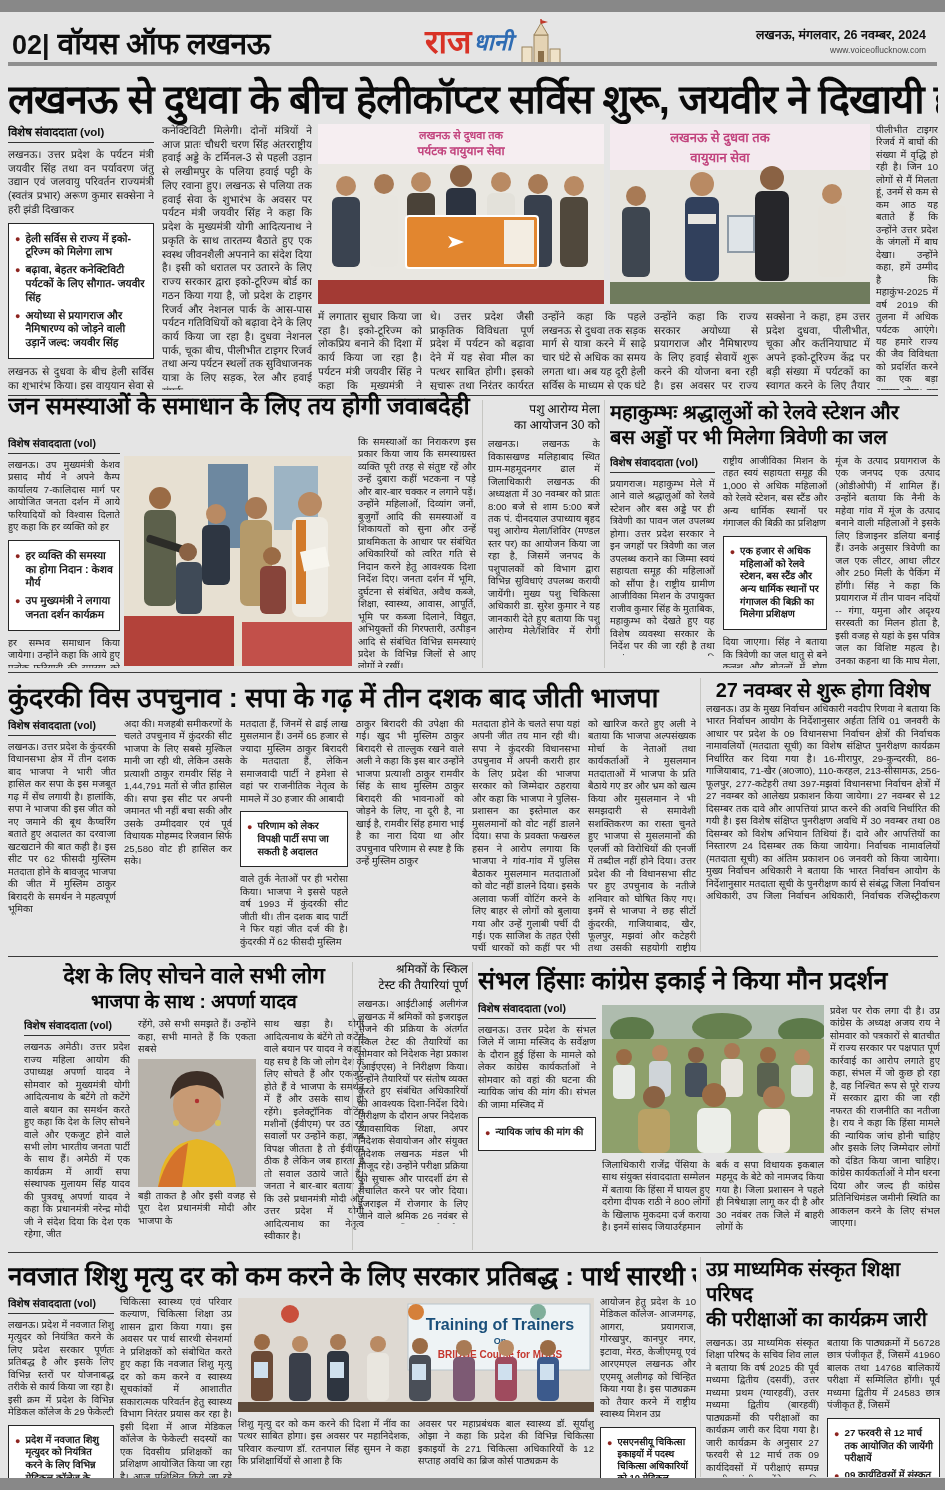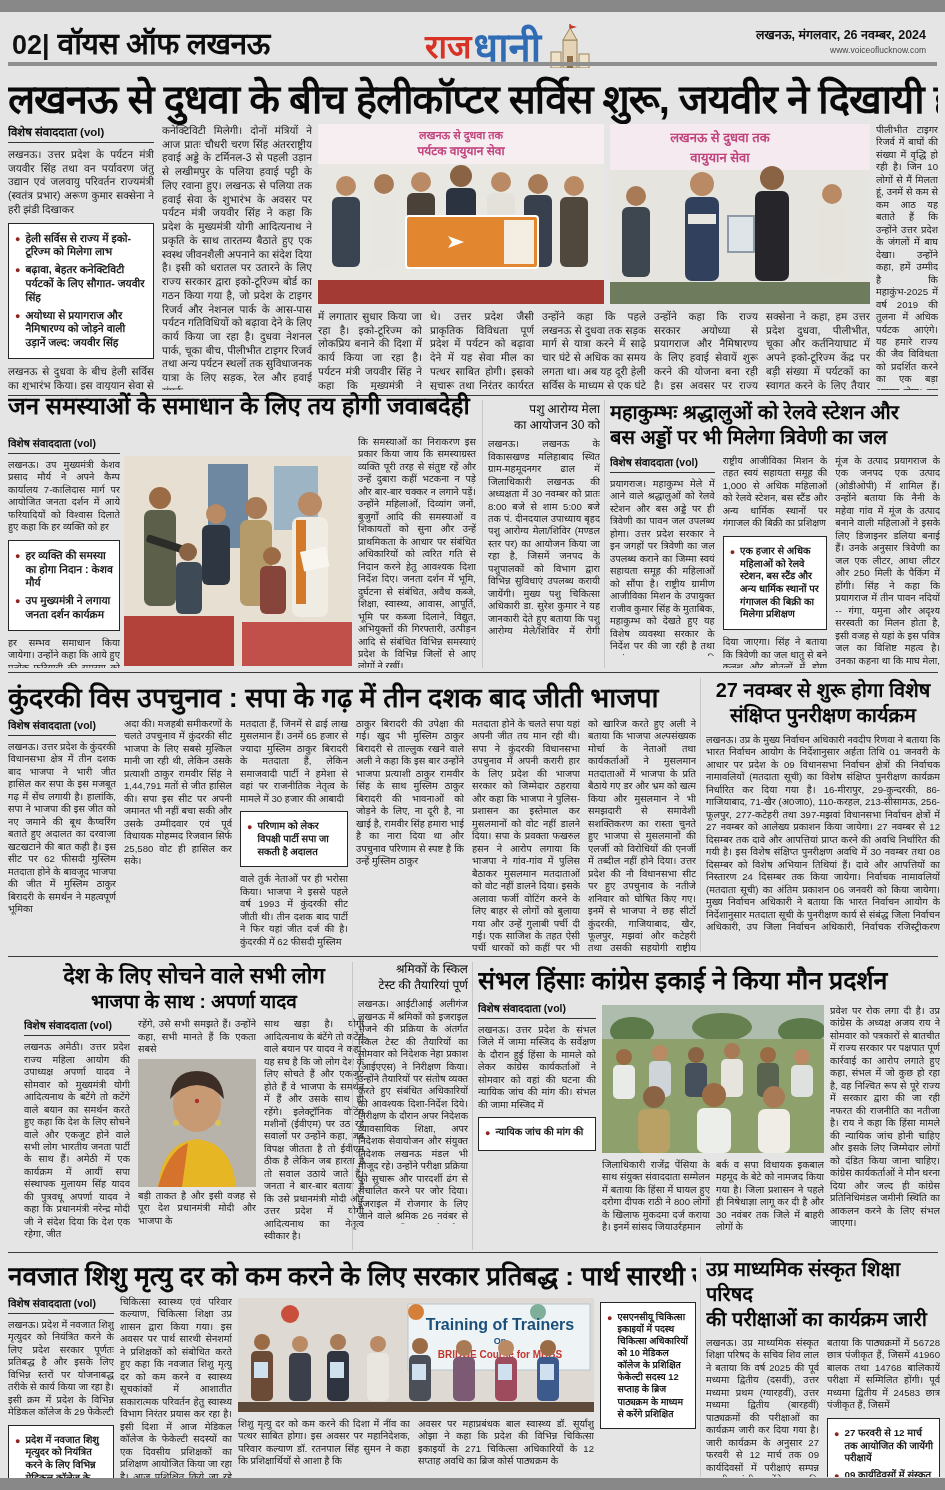--- a/index.html
+++ b/index.html
@@ -23,21 +23,21 @@
   .h-sm { font-size:12px; font-weight:400; color:#0a0a0a; text-align:right; line-height:1.3; overflow:hidden; }
   .hrule { position:absolute; height:1px; background:#3a3a3a; }
   .vline { position:absolute; width:1px; background:#c6c6c2; }
   .photo { position:absolute; background:#d8d5cf; overflow:hidden; }
   .photo svg { width:100%; height:100%; display:block; }
   .masthead-left { display:flex; align-items:baseline; gap:8px; }
   .pageno { font-size:27px; font-weight:800; color:#111; }
   .papername { font-size:30px; font-weight:800; color:#0d0d0d; letter-spacing:-0.5px; }
   .logo { display:flex; align-items:center; gap:2px; }
   .logo-red { color:#d83226; font-size:33px; font-weight:800; }
-  .logo-blue { color:#2f6cb3; font-size:40px; font-weight:800; }
+  .logo-blue { color:#2f6cb3; font-size:23px; font-weight:800;font-style:italic; }
   .dateline { text-align:right; }
   .dateline .d1 { font-size:12.5px; font-weight:bold; color:#111; }
   .dateline .d2 { font-size:8.5px; color:#444; margin-top:2px; }
   .grey-rule { position:absolute; left:8px; right:8px; top:50px; height:4px; background:#8f8f8f; }
   .footer-strip { position:absolute; left:0; right:0; top:1468px; height:22px; background:#d9d8d3; }
 </style>
 </head>
 <body>
 
 <div class="page">
@@ -261,21 +261,20 @@
     </div>
     <div class="psm" style="flex:1;">ठाकुर बिरादरी की उपेक्षा की गई। खुद भी मुस्लिम ठाकुर बिरादरी से ताल्लुक रखने वाले अली ने कहा कि इस बार उन्होंने भाजपा प्रत्याशी ठाकुर रामवीर सिंह के साथ मुस्लिम ठाकुर बिरादरी की भावनाओं को जोड़ने के लिए, ना दूरी है, ना खाई है, रामवीर सिंह हमारा भाई है का नारा दिया था और उपचुनाव परिणाम से स्पष्ट है कि उन्हें मुस्लिम ठाकुर</div>
     <div class="psm" style="flex:1;">मतदाता होने के चलते सपा यहां अपनी जीत तय मान रही थी। सपा ने कुंदरकी विधानसभा उपचुनाव में अपनी करारी हार के लिए प्रदेश की भाजपा सरकार को जिम्मेदार ठहराया और कहा कि भाजपा ने पुलिस-प्रशासन का इस्तेमाल कर मुसलमानों को वोट नहीं डालने दिया। सपा के प्रवक्ता फखरुल हसन ने आरोप लगाया कि भाजपा ने गांव-गांव में पुलिस बैठाकर मुसलमान मतदाताओं को वोट नहीं डालने दिया। इसके अलावा फर्जी वोटिंग करने के लिए बाहर से लोगों को बुलाया गया और उन्हें गुलाबी पर्ची दी गई। एक साजिश के तहत ऐसी पर्ची धारकों को कहीं पर भी चेक नहीं किया गया। कुंदरकी में जबरदस्त पैमाने पर धांधली हुई है। इन आरोपों</div>
     <div class="psm" style="flex:1;">को खारिज करते हुए अली ने बताया कि भाजपा अल्पसंख्यक मोर्चा के नेताओं तथा कार्यकर्ताओं ने मुसलमान मतदाताओं में भाजपा के प्रति बैठाये गए डर और भ्रम को खत्म किया और मुसलमान ने भी समझदारी से समावेशी सशक्तिकरण का रास्ता चुनते हुए भाजपा से मुसलमानों की एलर्जी को विरोधियों की एनर्जी में तब्दील नहीं होने दिया। उत्तर प्रदेश की नौ विधानसभा सीट पर हुए उपचुनाव के नतीजे शनिवार को घोषित किए गए। इनमें से भाजपा ने छह सीटों कुंदरकी, गाजियाबाद, खैर, फूलपुर, मझवां और कटेहरी तथा उसकी सहयोगी राष्ट्रीय लोकदल ने मीरापुर सीट पर जीत हासिल की। वहीं, सपा को सीसामऊ व करहल सीट पर जीत मिली।</div>
   </div>
 
   <div class="vline" style="left:700px; top:666px; height:274px;"></div>
 
   <div class="abs" style="left:706px; top:666px; width:234px; height:274px; overflow:hidden;">
     <div class="h-md">27 नवम्बर से शुरू होगा विशेष</div>
-    <div class="h-md" style="margin-bottom:6px;">संक्षिप्त पुनरीक्षण कार्यक्रम</div>
     <div class="psm" style="height:200px;">लखनऊ। उप्र के मुख्य निर्वाचन अधिकारी नवदीप रिणवा ने बताया कि भारत निर्वाचन आयोग के निर्देशानुसार अर्हता तिथि 01 जनवरी के आधार पर प्रदेश के 09 विधानसभा निर्वाचन क्षेत्रों की निर्वाचक नामावलियों (मतदाता सूची) का विशेष संक्षिप्त पुनरीक्षण कार्यक्रम निर्धारित कर दिया गया है। 16-मीरापुर, 29-कुन्दरकी, 86-गाजियाबाद, 71-खैर (अ0जा0), 110-करहल, 213-सीसामऊ, 256-फूलपुर, 277-कटेहरी तथा 397-मझवां विधानसभा निर्वाचन क्षेत्रों में 27 नवम्बर को आलेख्य प्रकाशन किया जायेगा। 27 नवम्बर से 12 दिसम्बर तक दावे और आपत्तियां प्राप्त करने की अवधि निर्धारित की गयी है। इस विशेष संक्षिप्त पुनरीक्षण अवधि में 30 नवम्बर तथा 08 दिसम्बर को विशेष अभियान तिथियां हैं। दावे और आपत्तियों का निस्तारण 24 दिसम्बर तक किया जायेगा। निर्वाचक नामावलियों (मतदाता सूची) का अंतिम प्रकाशन 06 जनवरी को किया जायेगा। मुख्य निर्वाचन अधिकारी ने बताया कि भारत निर्वाचन आयोग के निर्देशानुसार मतदाता सूची के पुनरीक्षण कार्य से संबंद्ध जिला निर्वाचन अधिकारी, उप जिला निर्वाचन अधिकारी, निर्वाचक रजिस्ट्रीकरण अधिकारियों, सहायक निर्वाचक रजिस्ट्रीकरण अधिकारियों आदि को आयोग की अनुमति के बिना पुनरीक्षण अवधि 27 नवम्बर से 06 जनवरी तक के मध्य स्थानान्तरित करने पर रोक लगाई गयी है।</div>
   </div>
 
   <div class="hrule" style="left:8px; right:7px; top:944px;"></div>
 
   <div class="abs" style="left:24px; top:950px; width:340px; height:288px; overflow:hidden;">
     <div class="h-md" style="font-size:22px;">देश के लिए सोचने वाले सभी लोग</div>
     <div class="h-md" style="font-size:19px; margin-bottom:5px;">भाजपा के साथ : अपर्णा यादव</div>
     <div style="display:flex; gap:8px;">
       <div style="flex:0 0 106px; overflow:hidden;">
@@ -414,20 +413,21 @@
           <rect x="174" y="66" width="14" height="16" fill="#cfe0ee"></rect>
             <rect x="260" y="66" width="14" height="16" fill="#cfe0ee"></rect>
           <rect x="302" y="66" width="14" height="16" fill="#cfe0ee"></rect>
         </g>
         <rect x="0" y="104" width="356" height="10" fill="#5d4a3a"></rect>
       </svg>
     </div>
     <div style="position:absolute; left:230px; top:122px; width:172px; height:60px; overflow:hidden;" class="psm">शिशु मृत्यु दर को कम करने की दिशा में नींव का पत्थर साबित होगा। इस अवसर पर महानिदेशक, परिवार कल्याण डॉ. रतनपाल सिंह सुमन ने कहा कि प्रशिक्षार्थियों से आशा है कि</div>
     <div style="position:absolute; left:410px; top:122px; width:176px; height:60px; overflow:hidden;" class="psm">अवसर पर महाप्रबंधक बाल स्वास्थ्य डॉ. सूर्यांशु ओझा ने कहा कि प्रदेश की विभिन्न चिकित्सा इकाइयों के 271 चिकित्सा अधिकारियों के 12 सप्ताह अवधि का ब्रिज कोर्स पाठ्यक्रम के</div>
     <div style="position:absolute; left:592px; top:0; width:96px; height:182px; overflow:hidden;">
+      <div class="psm">आयोजन हेतु प्रदेश के 10 मेडिकल कॉलेज- आजमगढ़, आगरा, प्रयागराज, गोरखपुर, कानपुर नगर, इटावा, मेरठ, केजीएमयू एवं आरएमएल लखनऊ और एएमयू अलीगढ़ को चिन्हित किया गया है। इस पाठ्यक्रम को तैयार करने में राष्ट्रीय स्वास्थ्य मिशन उप्र</div>
       <div class="hbox">
         <ul>
           <li style="font-size:9.3px;">
               <span class="dot">●</span>
               <span>एसएनसीयू चिकित्सा इकाइयों में पदस्थ चिकित्सा अधिकारियों को 10 मेडिकल कॉलेज के प्रशिक्षित फेकेल्टी सदस्य 12 सप्ताह के ब्रिज पाठ्यक्रम के माध्यम से करेंगे प्रशिक्षित</span>
             </li>
         </ul>
       </div>
 
     </div>

